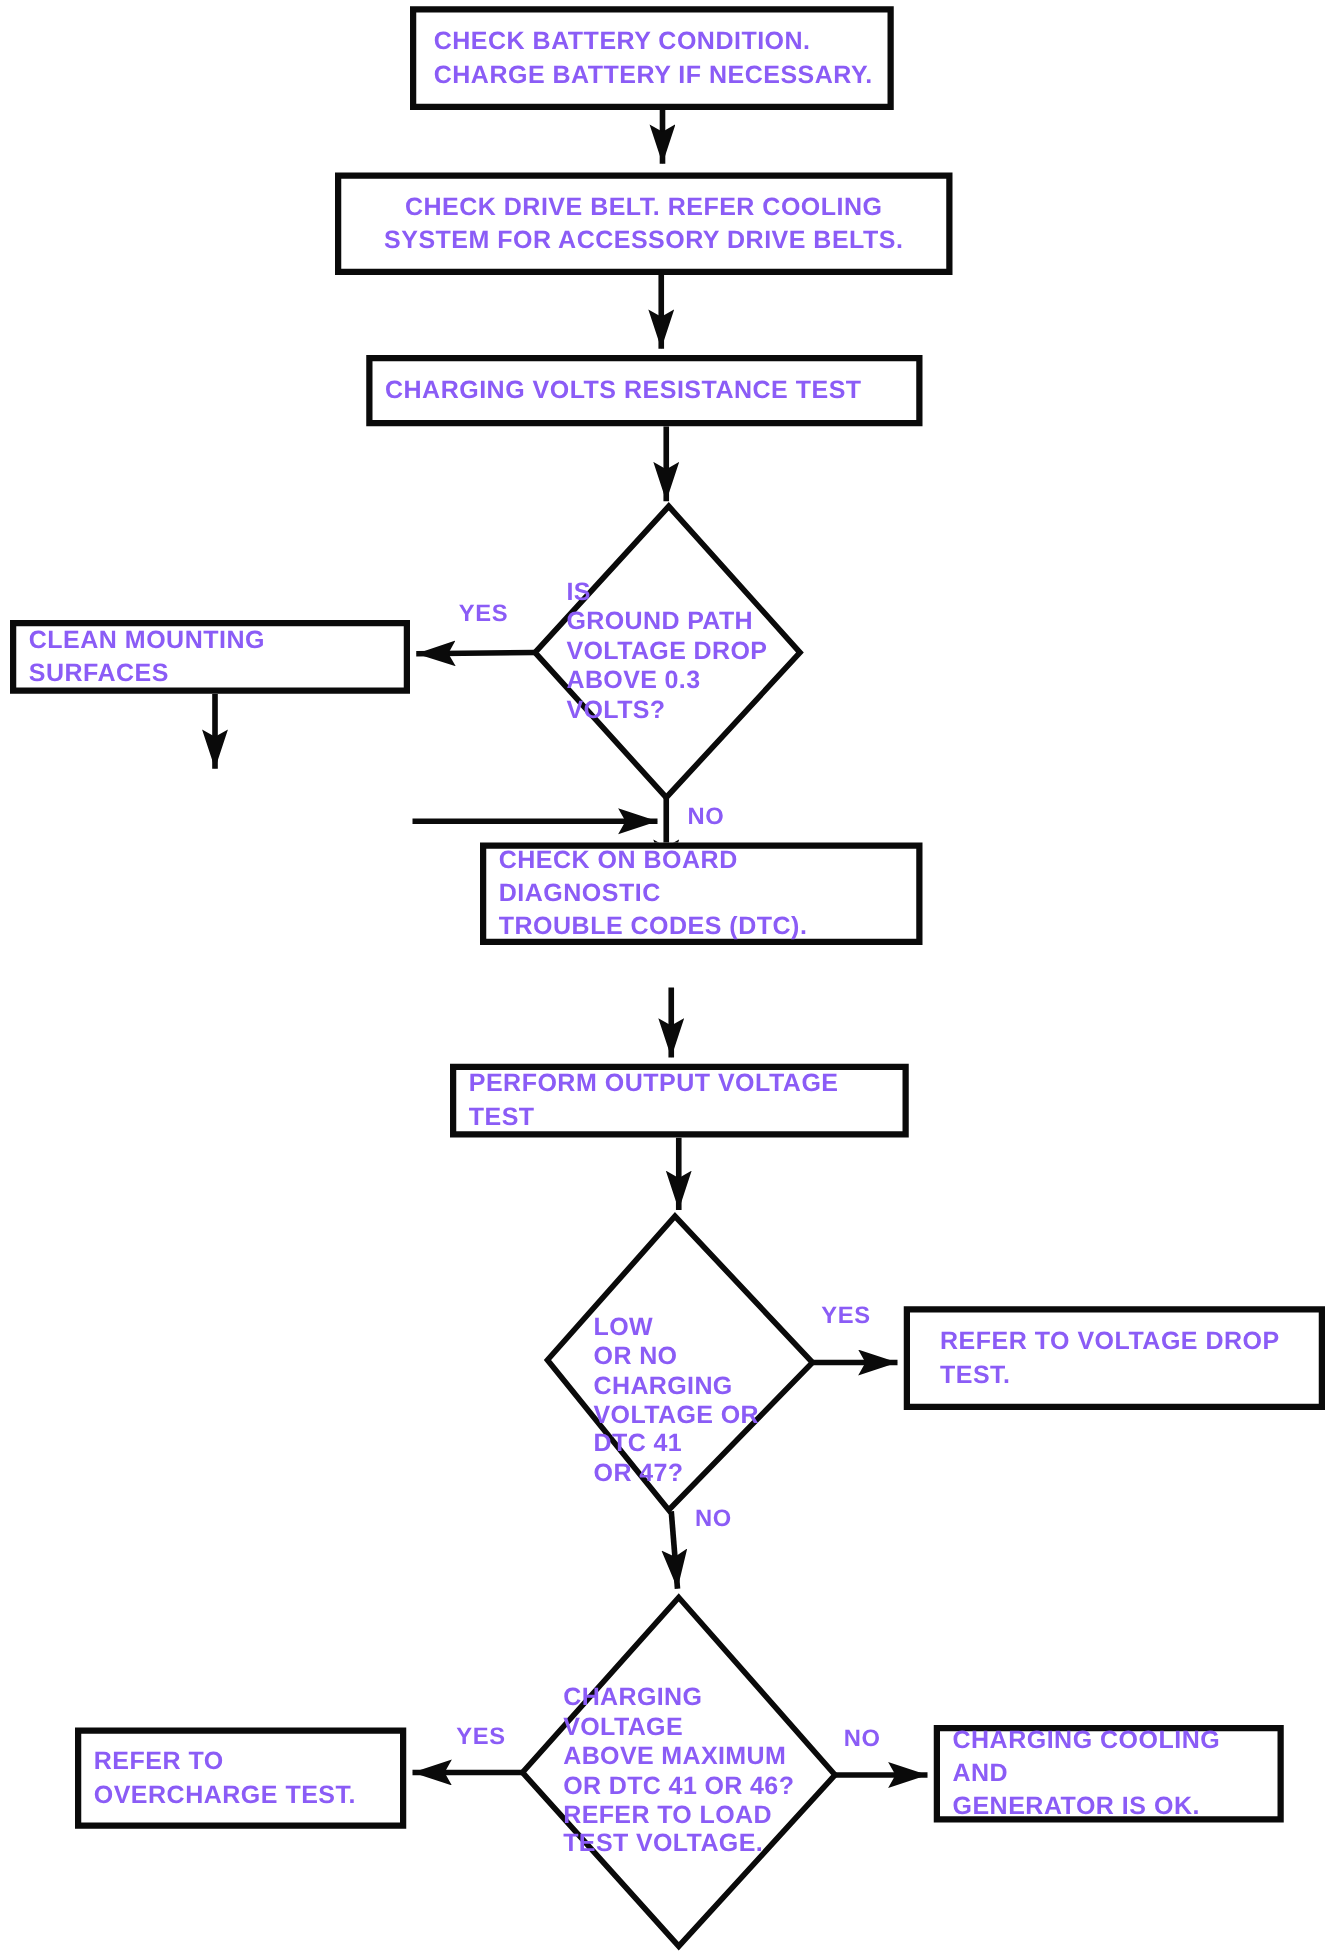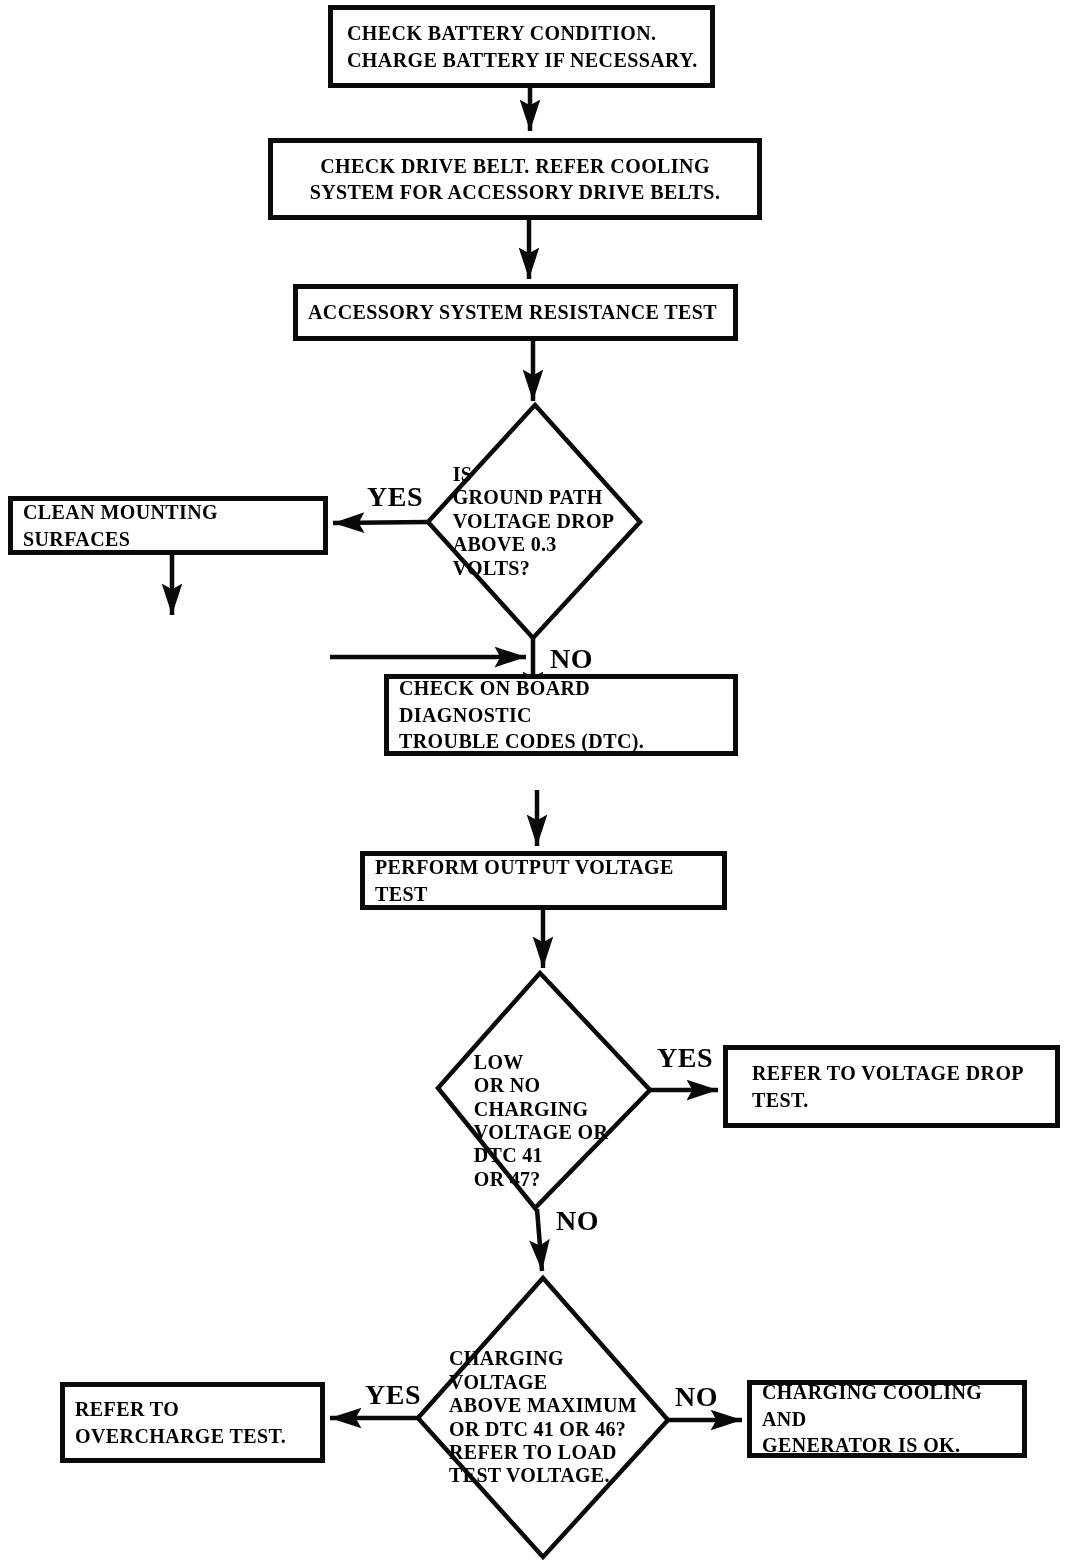--- a/index.html
+++ b/index.html
@@ -1,22 +1,22 @@
 <!DOCTYPE html>
 <html><head>
 <meta charset="utf-8">
 <style>
   html, body { margin: 0; padding: 0; background: #ffffff; }
   #stage {
     position: relative;
     width: 1072px;
     height: 1566px;
     background: #ffffff;
-    font-family: Liberation Serif, serif;
-    color: #000000;
+    font-family: Liberation Sans, sans-serif;
+    color: #8b5cf6;
     overflow: hidden;
   }
   #wires { position: absolute; left: 0; top: 0; width: 1072px; height: 1566px; }
 
   .node {
     position: absolute;
     box-sizing: border-box;
     border: 5px solid #0a0a0a;
     background: #ffffff;
     display: flex;
@@ -43,21 +43,21 @@
     text-align: left;
     font-size: 20px;
     font-weight: bold;
     line-height: 1.17;
     letter-spacing: 0.3px;
     white-space: pre-line;
   }
 
   .elabel {
     position: absolute;
-    font-size: 28px;
+    font-size: 19px;
     font-weight: bold;
     letter-spacing: 0.5px;
   }
 </style>
 </head>
 <body>
 
 <div id="stage">
 
   <svg id="wires" viewBox="0 0 1072 1566" xmlns="http://www.w3.org/2000/svg">
@@ -94,21 +94,21 @@
     <span class="lbl">CHECK BATTERY CONDITION.
 CHARGE BATTERY IF NECESSARY.</span>
   </div>
 
   <div class="node center" style="left:268px; top:138px; width:494px; height:82px;">
     <span class="lbl">CHECK DRIVE BELT. REFER COOLING
 SYSTEM FOR ACCESSORY DRIVE BELTS.</span>
   </div>
 
   <div class="node" style="left:293px; top:284px; width:445px; height:57px;">
-    <span class="lbl">ACCESSORY SYSTEM RESISTANCE TEST</span>
+    <span class="lbl">CHARGING VOLTS RESISTANCE TEST</span>
   </div>
 
   <div class="node" style="left:8px; top:496px; width:320px; height:59px;">
     <span class="lbl">CLEAN MOUNTING SURFACES</span>
   </div>
 
 
   <div class="node" style="left:360px; top:674px; width:354px; height:82px;margin-left:24px;">
     <span class="lbl">CHECK ON BOARD DIAGNOSTIC
 TROUBLE CODES (DTC).</span>

